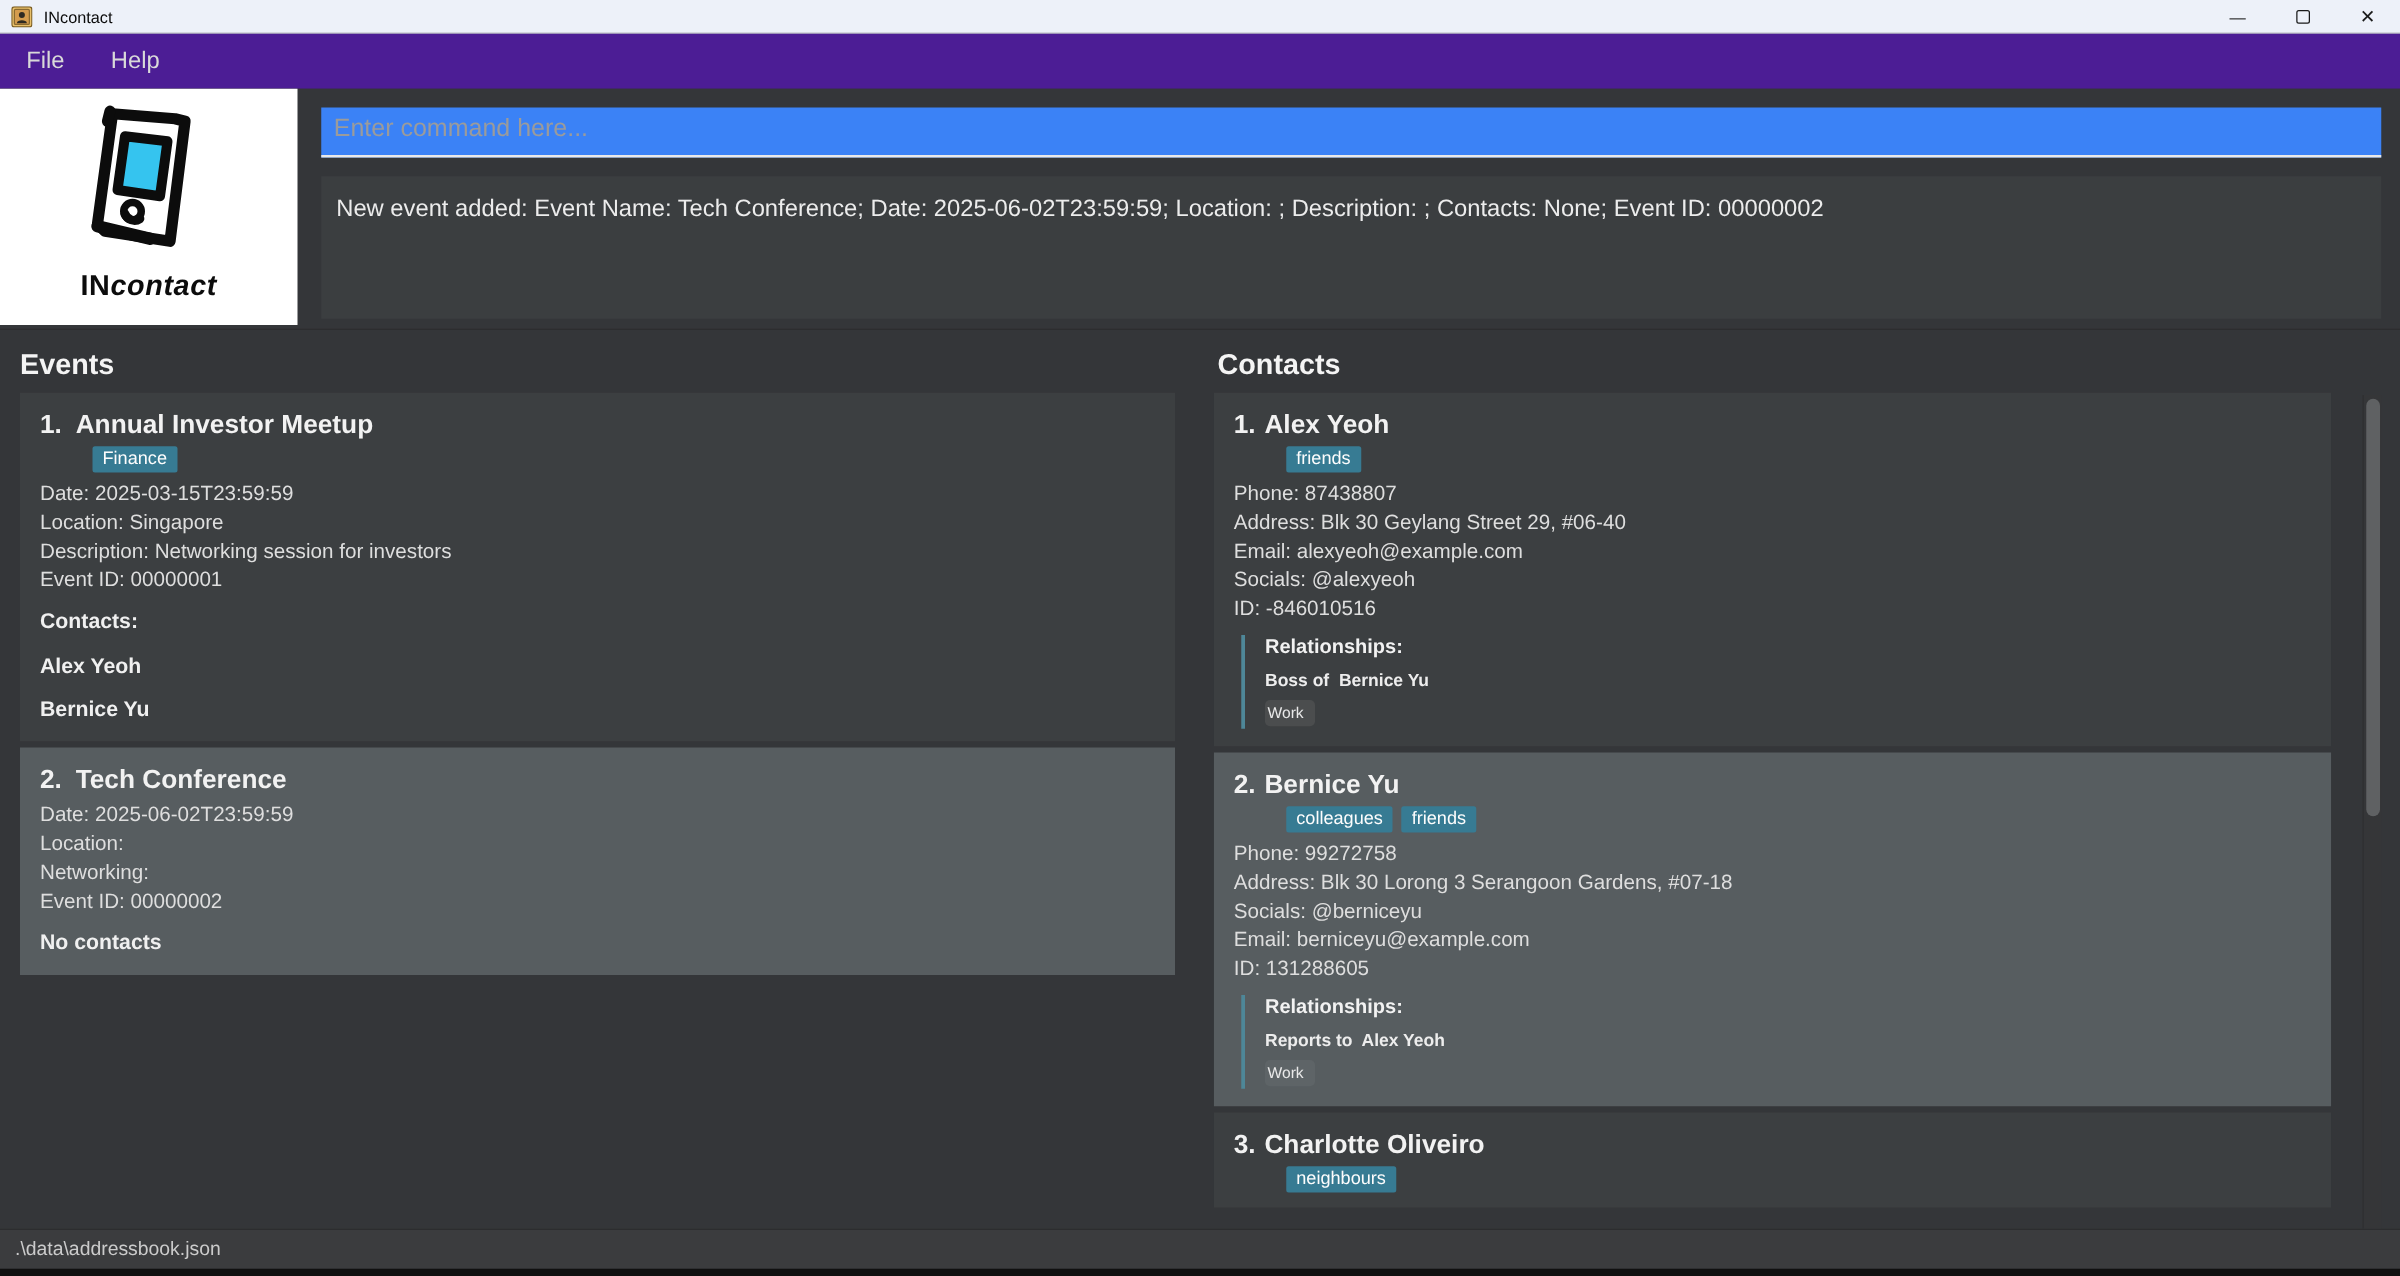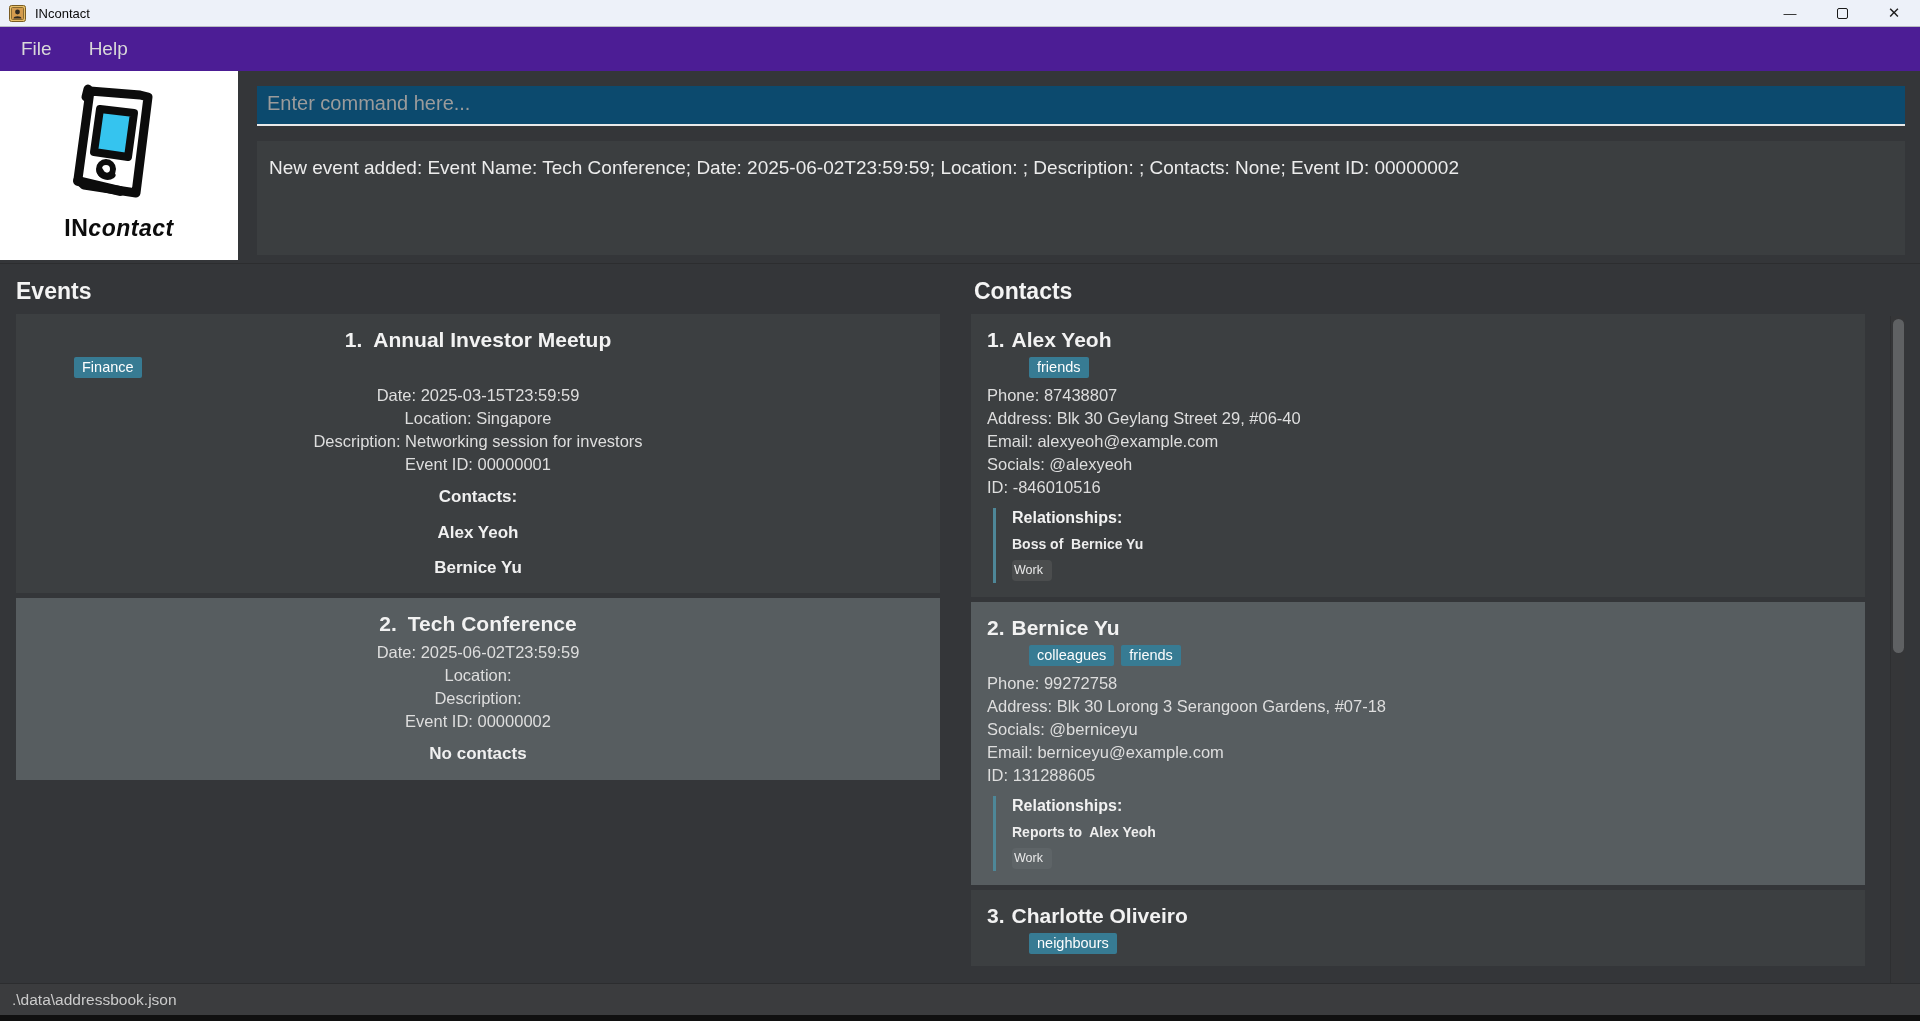--- a/index.html
+++ b/index.html
@@ -39,40 +39,40 @@
   .top-section { height:192px; background:#343639; display:flex; flex:0 0 auto; }
   .logo-box {
     width:238px; height:189px; background:#ffffff; flex:0 0 auto;
     display:flex; flex-direction:column; align-items:center; justify-content:flex-start;
     padding-top:8px;
   }
   .logo-wordmark { font-size:23px; font-weight:bold; color:#0c0c0c; margin-top:-2px; letter-spacing:.5px; }
   .logo-wordmark .it { font-style:italic; }
   .io-column { flex:1; padding:15px 15px 0 19px; display:flex; flex-direction:column; }
   .command-input {
-    width:100%; height:40px; background:#0c4a6e; border:none;
+    width:100%; height:40px; background:#3b82f6; border:none;
     border-bottom:2px solid #e9e9e9; outline:none;
     color:#f0f0f0; font-size:20px; padding:0 10px 4px 10px;
     font-family:"Liberation Sans","DejaVu Sans",sans-serif;
   }
   .command-input::placeholder { color:#9b9b9b; }
   .result-box {
     margin-top:15px; height:114px; background:#3b3e40;
     padding:14px 14px 0 12px; font-size:19px; color:#ececec; overflow:hidden;
     line-height:26px;
   }
 
   
   .main { flex:1 1 auto; display:flex; overflow:hidden; border-top:1px solid #2c2d2f; }
   .panel { overflow:hidden; position:relative; }
   .panel-events { width:958px; flex:0 0 auto; }
   .panel-contacts { flex:1 1 auto; }
   .panel-header { font-size:23px; font-weight:bold; color:#f4f4f4; margin:14px 0 9px 16px; }
   .list-viewport { overflow:hidden; }
-  .panel-events .list-viewport { margin-left:16px; width:924px; height:652px;text-align:center; }
+  .panel-events .list-viewport { margin-left:16px; width:924px; height:652px; }
   .panel-contacts .list-viewport { margin-left:13px; width:894px; height:652px; }
 
   
   .card { background:#3c3f41; margin-bottom:5px; padding:10px 16px 14px 16px; }
   .card.selected { background:#575d60; }
   .card-title { font-size:21px; font-weight:bold; color:#f2f2f2; margin:4px 0 5px 0; }
   .card-title .idx { margin-right:11px; }
   .panel-contacts .card-title .idx { margin-right:7px; }
   .tag-row { display:flex; gap:7px; margin:1px 0 6px 0;padding-left:42px; }
   .tag {
@@ -173,21 +173,21 @@
           <div class="line">Description: Networking session for investors</div>
           <div class="line">Event ID: 00000001</div>
           <div class="contacts-heading">Contacts:</div>
           <div class="contact-name">Alex Yeoh</div>
           <div class="contact-name">Bernice Yu</div>
         </div>
         <div class="card selected">
           <div class="card-title"><span class="idx">2.</span><span>Tech Conference</span></div>
           <div class="line">Date: 2025-06-02T23:59:59</div>
           <div class="line">Location:</div>
-          <div class="line">Description:</div>
+          <div class="line">Networking:</div>
           <div class="line">Event ID: 00000002</div>
           <div class="contacts-heading">No contacts</div>
         </div>
       </div>
   </div>
   <div class="panel panel-contacts">
     <div class="panel-header">Contacts</div>
     <div class="list-viewport" id="contacts-list">
         <div class="card">
           <div class="card-title"><span class="idx">1.</span><span>Alex Yeoh</span></div>

